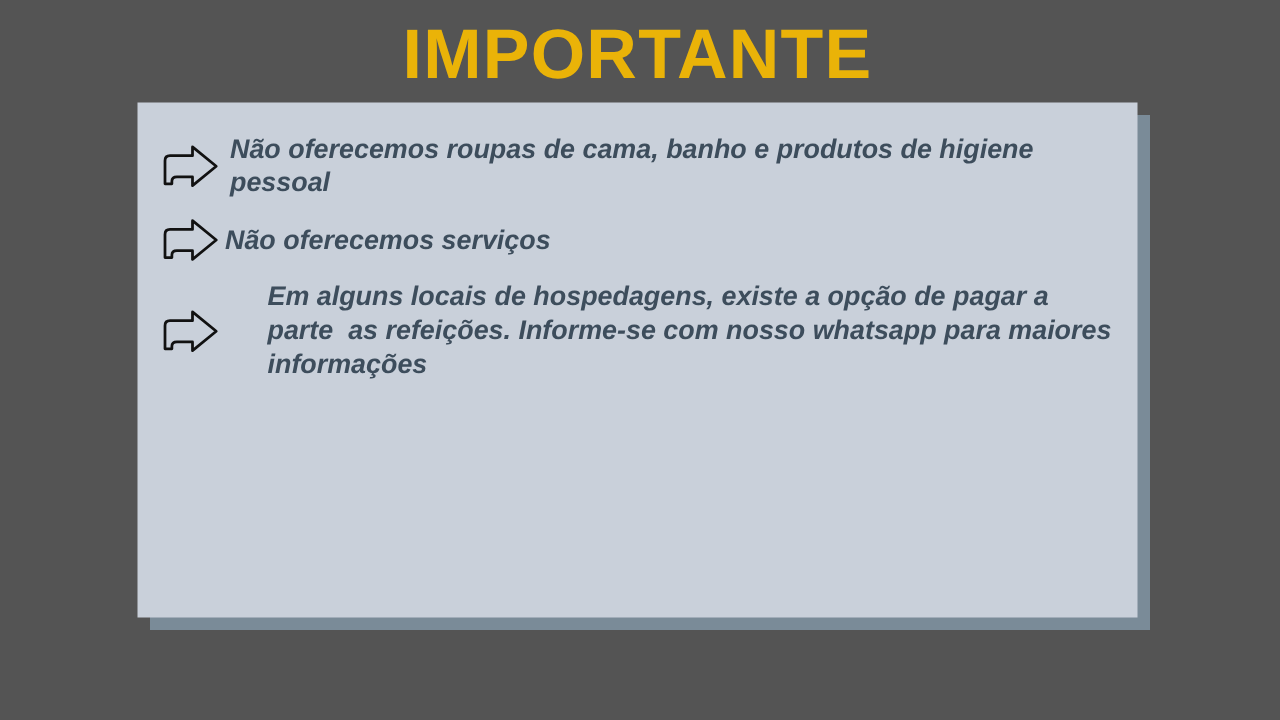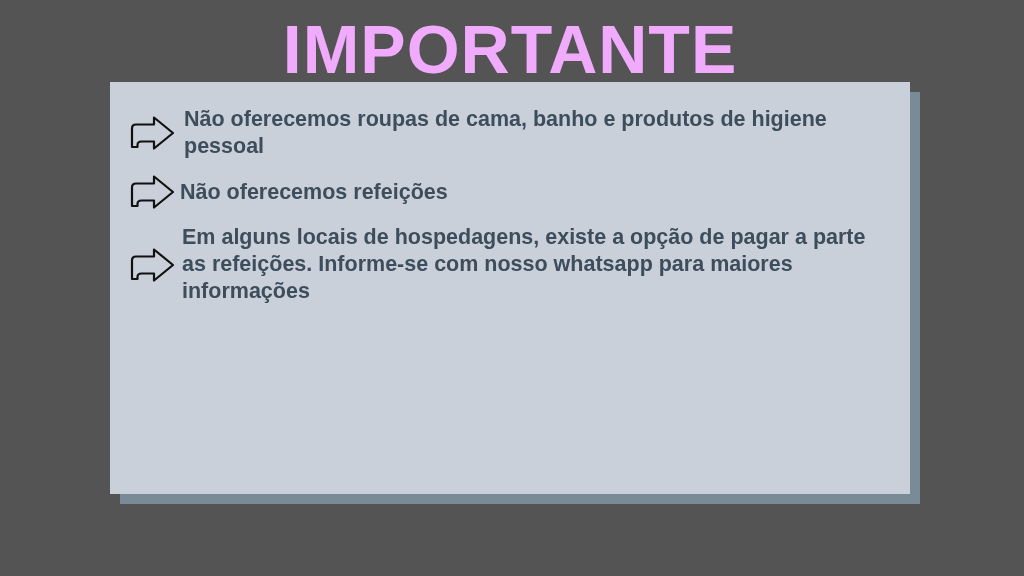--- a/index.html
+++ b/index.html
@@ -18,22 +18,22 @@
     width: 1024px;
     height: 576px;
     background: #545454;
   }
   #slide-title {
     position: absolute;
     top: 14px;
     left: 0;
     width: 1020px;
     text-align: center;
-    color: #f0abfc;
-    font-size: 68px;
+    color: #eab308;
+    font-size: 56px;
     font-weight: bold;
     letter-spacing: 1px;
     line-height: 1.05;
     font-family: "Liberation Sans", sans-serif;
     white-space: nowrap;
   }
 
   
   #panel-shadow {
     position: absolute;
@@ -53,20 +53,21 @@
     background: #c9d0da;
     box-sizing: border-box;
     padding: 10px 14px 8px 14px;
   }
 
   #bullet-list {
     display: flex;
     flex-direction: column;
     justify-content: flex-start;
     height: 100%;
+    font-style: italic;
   }
 
   .bullet-row {
     display: flex;
     align-items: center;
     margin-bottom: 13px;
   }
   .bullet-row:last-child { margin-bottom: 0; }
 
   .arrow-cell {
@@ -91,21 +92,21 @@
     font-family: "Liberation Sans", sans-serif;
     white-space: pre-wrap;
   }
 
   
   .row-0 { margin-top: 14px; }
   .row-0 .bullet-text { padding-left: 4px; }
   .row-1 .bullet-text { padding-left: 0px; }
   .row-2 .bullet-text { padding-left: 0px; }
   .row-3 { margin-bottom: 11px; }
-  .row-3 .bullet-text { padding-left: 2px; }
+  .row-3 .bullet-text { padding-left: 2px; margin-left: 32px; }
   .row-4 .bullet-text { padding-left: 5px; }
 </style>
 </head>
 <body>
 
 <div id="slide">
 
   <div id="slide-title">IMPORTANTE</div>
 
   <div id="panel-shadow"></div>
@@ -122,21 +123,21 @@
         <span class="bullet-text">Não oferecemos roupas de cama, banho e produtos de higiene pessoal</span>
       </div>
 
 
       <div class="bullet-row row-2">
         <span class="arrow-cell">
           <svg viewBox="0 0 48 38" xmlns="http://www.w3.org/2000/svg">
             <path d="M4 14.5 Q4 10.5 8 10.5 L26 10.5 L26 3.5 L45 19 L26 34.5 L26 27.5 L13.5 27.5 Q9.5 27.5 9.5 31 L9.5 33 L4 33 Z" fill="none" stroke="#111111" stroke-width="2.2" stroke-linejoin="round" stroke-linecap="round"></path>
           </svg>
         </span>
-        <span class="bullet-text">Não oferecemos refeições</span>
+        <span class="bullet-text">Não oferecemos serviços</span>
       </div>
 
       <div class="bullet-row row-3">
         <span class="arrow-cell">
           <svg viewBox="0 0 48 38" xmlns="http://www.w3.org/2000/svg">
             <path d="M4 14.5 Q4 10.5 8 10.5 L26 10.5 L26 3.5 L45 19 L26 34.5 L26 27.5 L13.5 27.5 Q9.5 27.5 9.5 31 L9.5 33 L4 33 Z" fill="none" stroke="#111111" stroke-width="2.2" stroke-linejoin="round" stroke-linecap="round"></path>
           </svg>
         </span>
         <span class="bullet-text">Em alguns locais de hospedagens, existe a opção de pagar a parte  as refeições. Informe-se com nosso whatsapp para maiores informações</span>
       </div>

